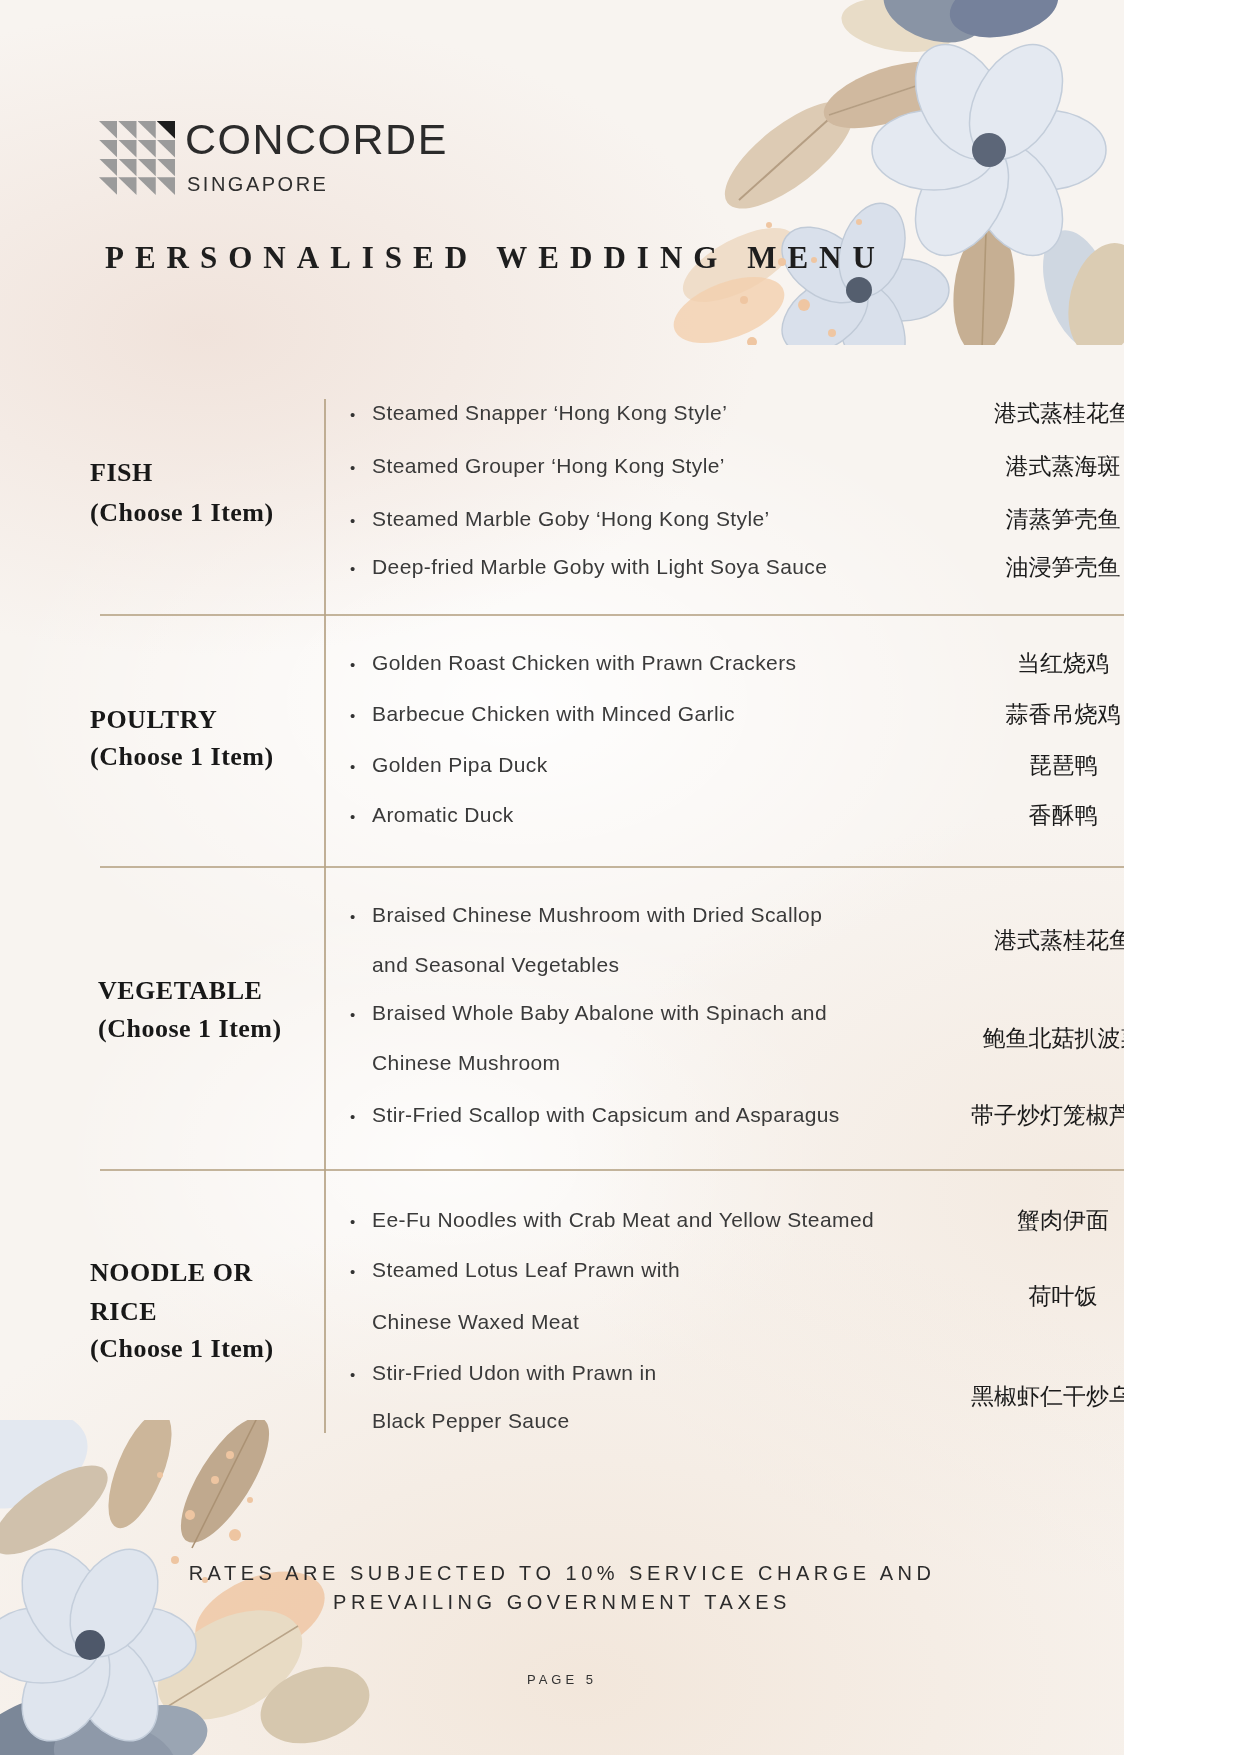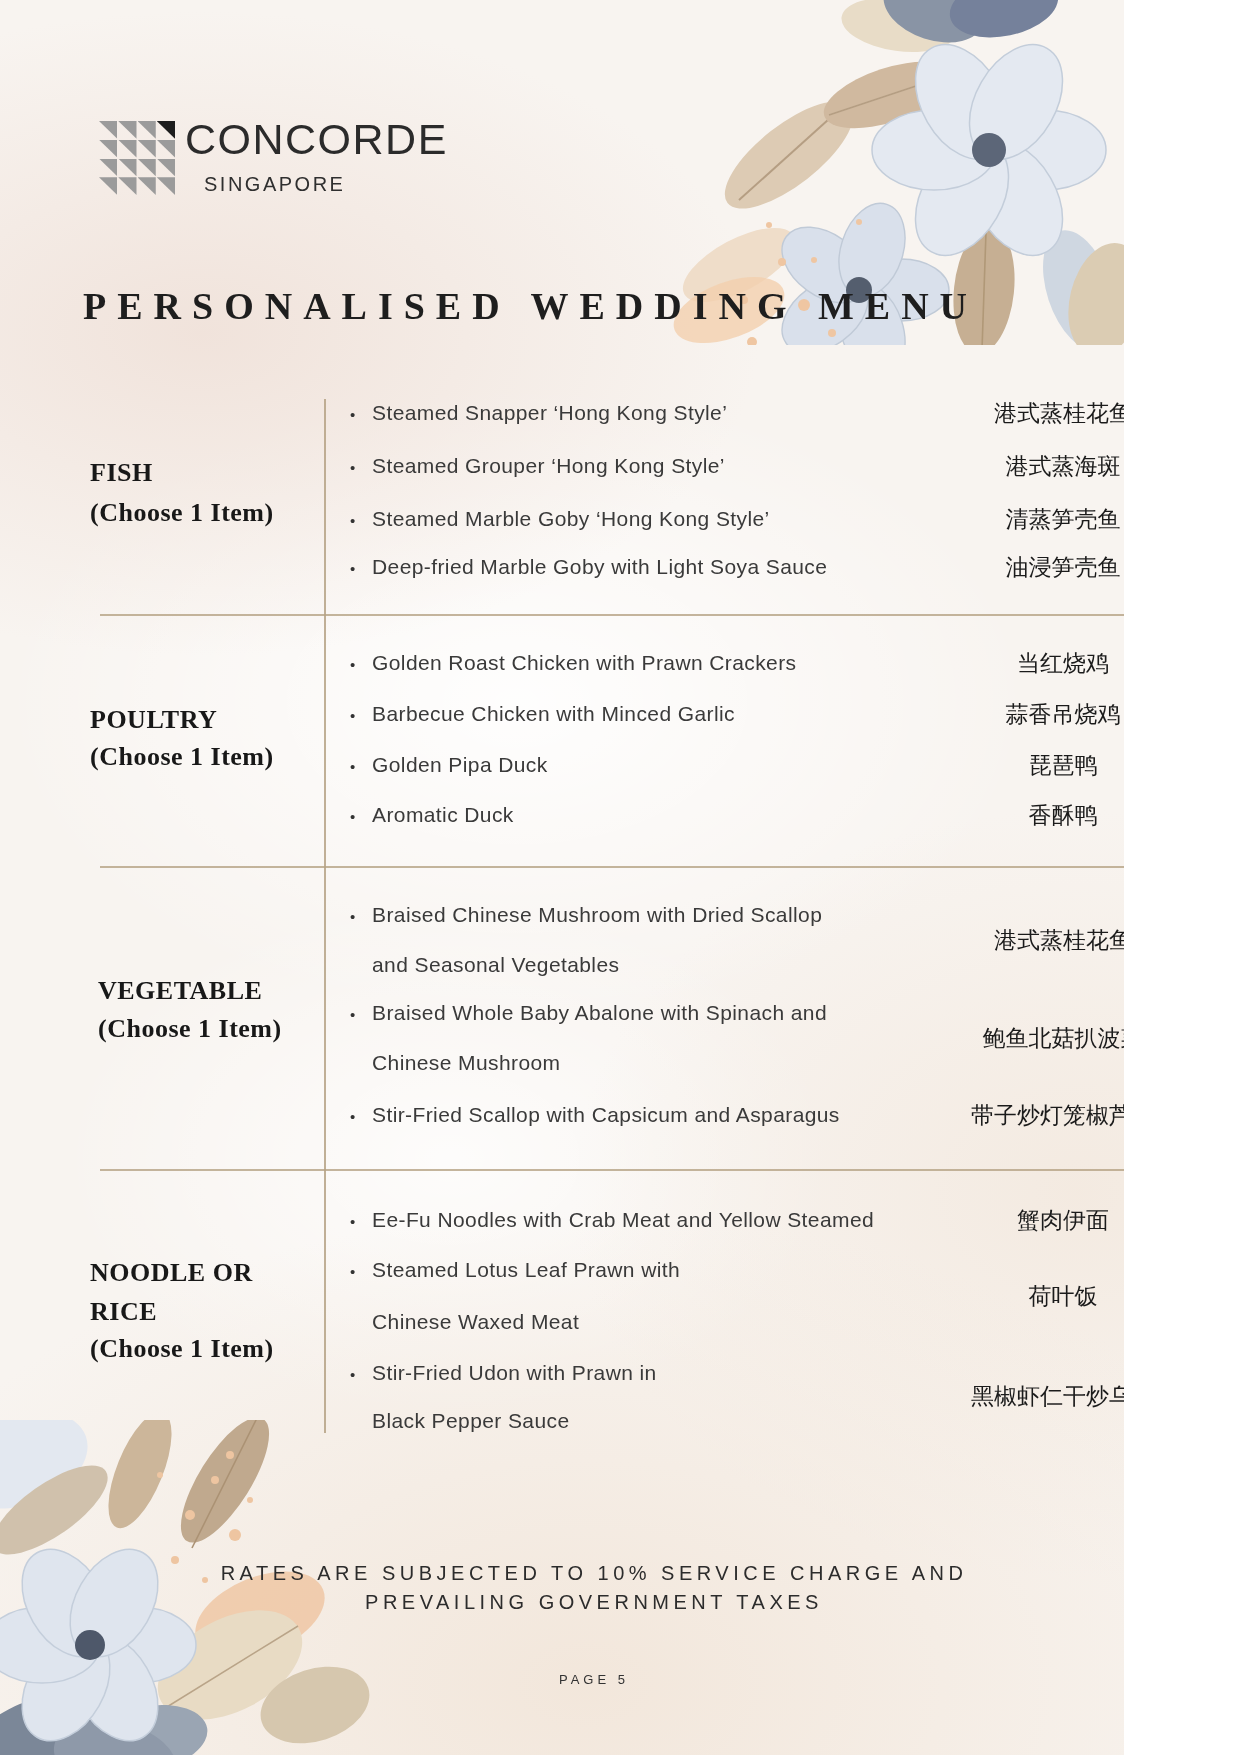--- a/index.html
+++ b/index.html
@@ -29,28 +29,28 @@
     grid-template-rows:repeat(4,1fr);
     gap:1px;
   }
   .logo-grid i { display:block; background:#9b9b9b; clip-path:polygon(0 0,100% 0,100% 100%); }
   .logo-grid i.k { background:#1d1d1d; }
   .brand {
     position:absolute; left:185px; top:139px; transform:translateY(-50%);
     font-size:43px; font-weight:300; letter-spacing:1.5px; color:#2b2b2b; white-space:nowrap;
   }
   .brand-sub {
-    position:absolute; left:204px; top:184px; transform:translateY(-50%);
+    position:absolute; left:187px; top:184px; transform:translateY(-50%);
     font-size:20px; font-weight:300; letter-spacing:2.5px; color:#2f2f2f; white-space:nowrap;
   }
 
   .title {
-    position:absolute; left:83px; top:258px; transform:translateY(-50%);
+    position:absolute; left:105px; top:258px; transform:translateY(-50%);
     font-family:"Liberation Serif", serif; font-weight:700;
-    font-size:38px; letter-spacing:11px; color:#1e1e1e; white-space:nowrap;margin-top:48px;
+    font-size:31px; letter-spacing:11px; color:#1e1e1e; white-space:nowrap;
   }
 
   
   .vline { position:absolute; left:324px; top:399px; width:2px; height:1034px; background:#b5a285; opacity:.85; }
   .hline { position:absolute; left:100px; width:1064px; height:2px; background:#b5a285; opacity:.8; }
 
   
   .sec {
     position:absolute; left:90px; transform:translateY(-50%);
     font-family:"Liberation Serif", serif; font-weight:700;
@@ -74,21 +74,21 @@
   .zh {
     position:absolute; left:945px; width:236px; transform:translateY(-50%);
     text-align:center;
     font-family:"DejaVu Sans","Liberation Sans",sans-serif;
     font-size:23px; color:#1b1b1b; white-space:nowrap;
   }
 
   
   .note, .pageno {
     position:absolute; left:0; width:100%; transform:translateY(-50%);
-    text-align:center; font-weight:300; color:#2c2c2c;padding-left:32px;
+    text-align:center; font-weight:300; color:#2c2c2c;
   }
   .note { font-size:20px; letter-spacing:4.5px; }
   .pageno { font-size:13px; letter-spacing:4px; color:#333333; }
 </style>
 </head>
 <body>
 
 <div class="page">
 
   <svg class="deco tr" width="470" height="345" viewBox="0 0 470 345">

